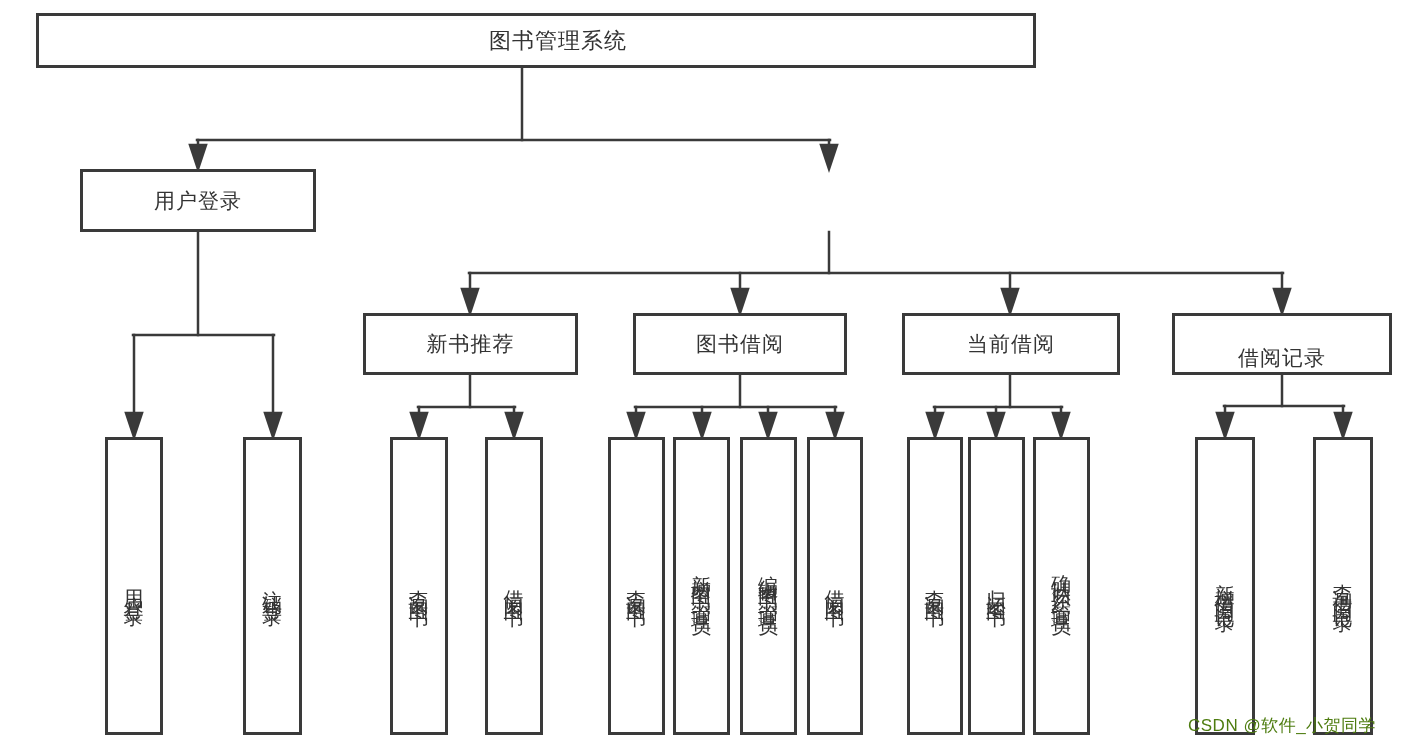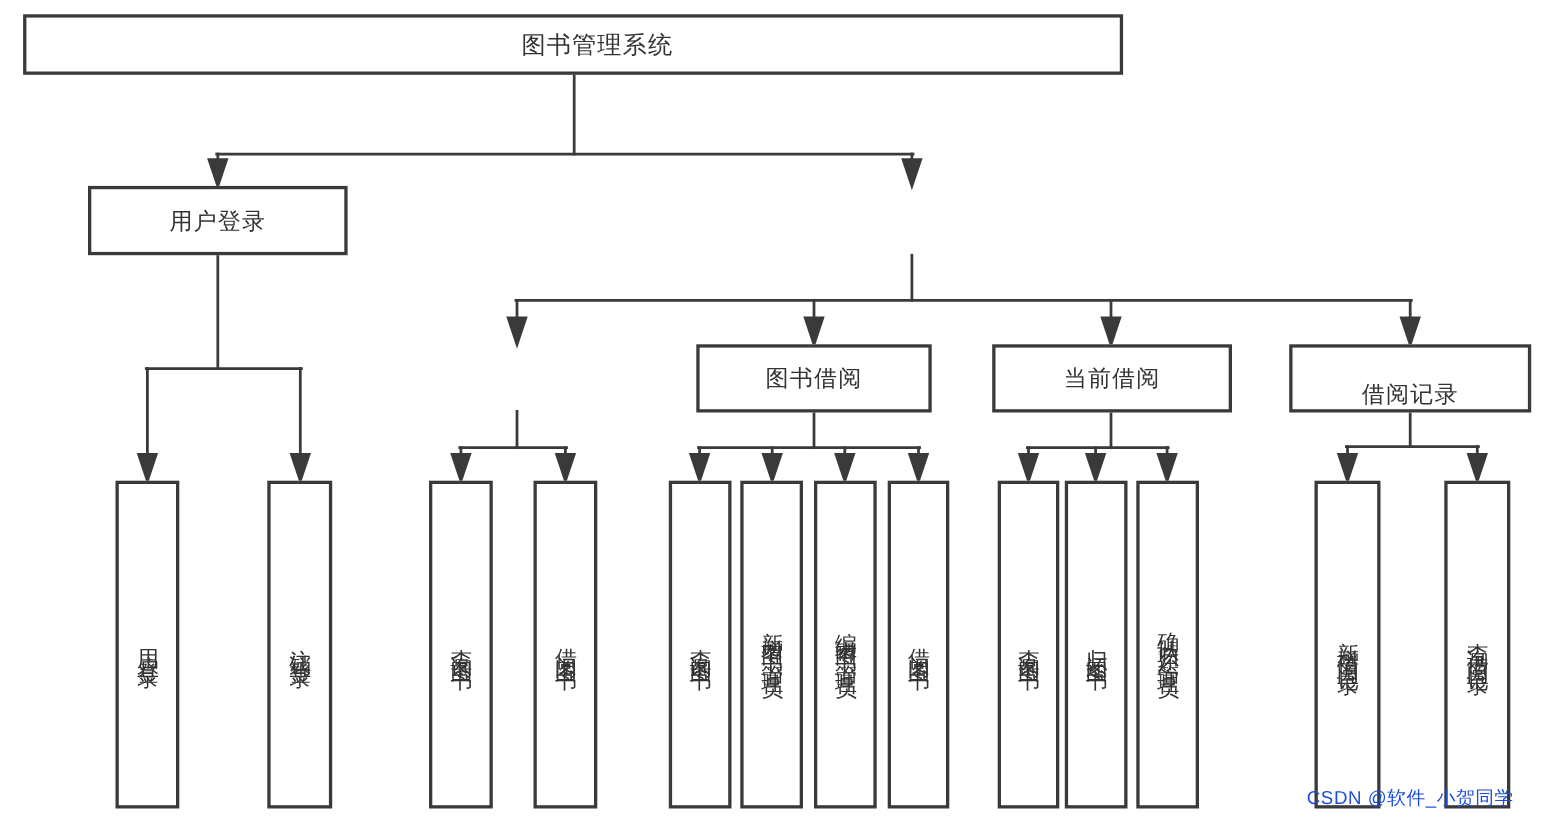--- a/index.html
+++ b/index.html
@@ -51,21 +51,21 @@
     letter-spacing: 6px;
     line-height: 1;
     color: #333333;
     white-space: nowrap;
   }
   .watermark {
     position: absolute;
     left: 1188px;
     top: 714px;
     font-size: 17px;
-    color: #1d4ed8;
+    color: #4d7c0f;
     letter-spacing: 0.5px;
     white-space: nowrap;
   }
 </style>
 </head>
 <body>
 
 <div class="canvas">
 
   <svg class="connectors" viewBox="0 0 1405 747" xmlns="http://www.w3.org/2000/svg">
@@ -125,28 +125,31 @@
 
       <line x1="1282" y1="374" x2="1282" y2="406"></line>
       <line x1="1224" y1="406" x2="1344" y2="406"></line>
       <line x1="1225" y1="406" x2="1225" y2="416"></line>
       <polygon points="1217,413 1233,413 1225,437"></polygon>
       <line x1="1343" y1="406" x2="1343" y2="416"></line>
       <polygon points="1335,413 1351,413 1343,437"></polygon>
     </g>
   </svg>
 
-  <div class="node root-label" style="left:21px; top:13px; width:1000px; height:55px;padding-left:44px;">
+  <div class="node root-label" style="left:36px; top:13px; width:1000px; height:55px;padding-left:44px;">
     <span>图书管理系统</span>
   </div>
 
   <div class="node h-label" style="left:80px; top:169px; width:236px; height:63px;">
     <span>用户登录</span>
   </div>
 
+  <div class="node h-label" style="left:363px; top:313px; width:215px; height:62px;">
+    <span>新书推荐</span>
+  </div>
   <div class="node h-label" style="left:902px; top:313px; width:218px; height:62px;">
     <span>当前借阅</span>
   </div>
   <div class="node h-label" style="left:633px; top:313px; width:214px; height:62px;">
     <span>图书借阅</span>
   </div>
   <div class="node h-label" style="left:1172px; top:313px; width:220px; height:62px;align-items:flex-end;">
     <span>借阅记录</span>
   </div>
 

